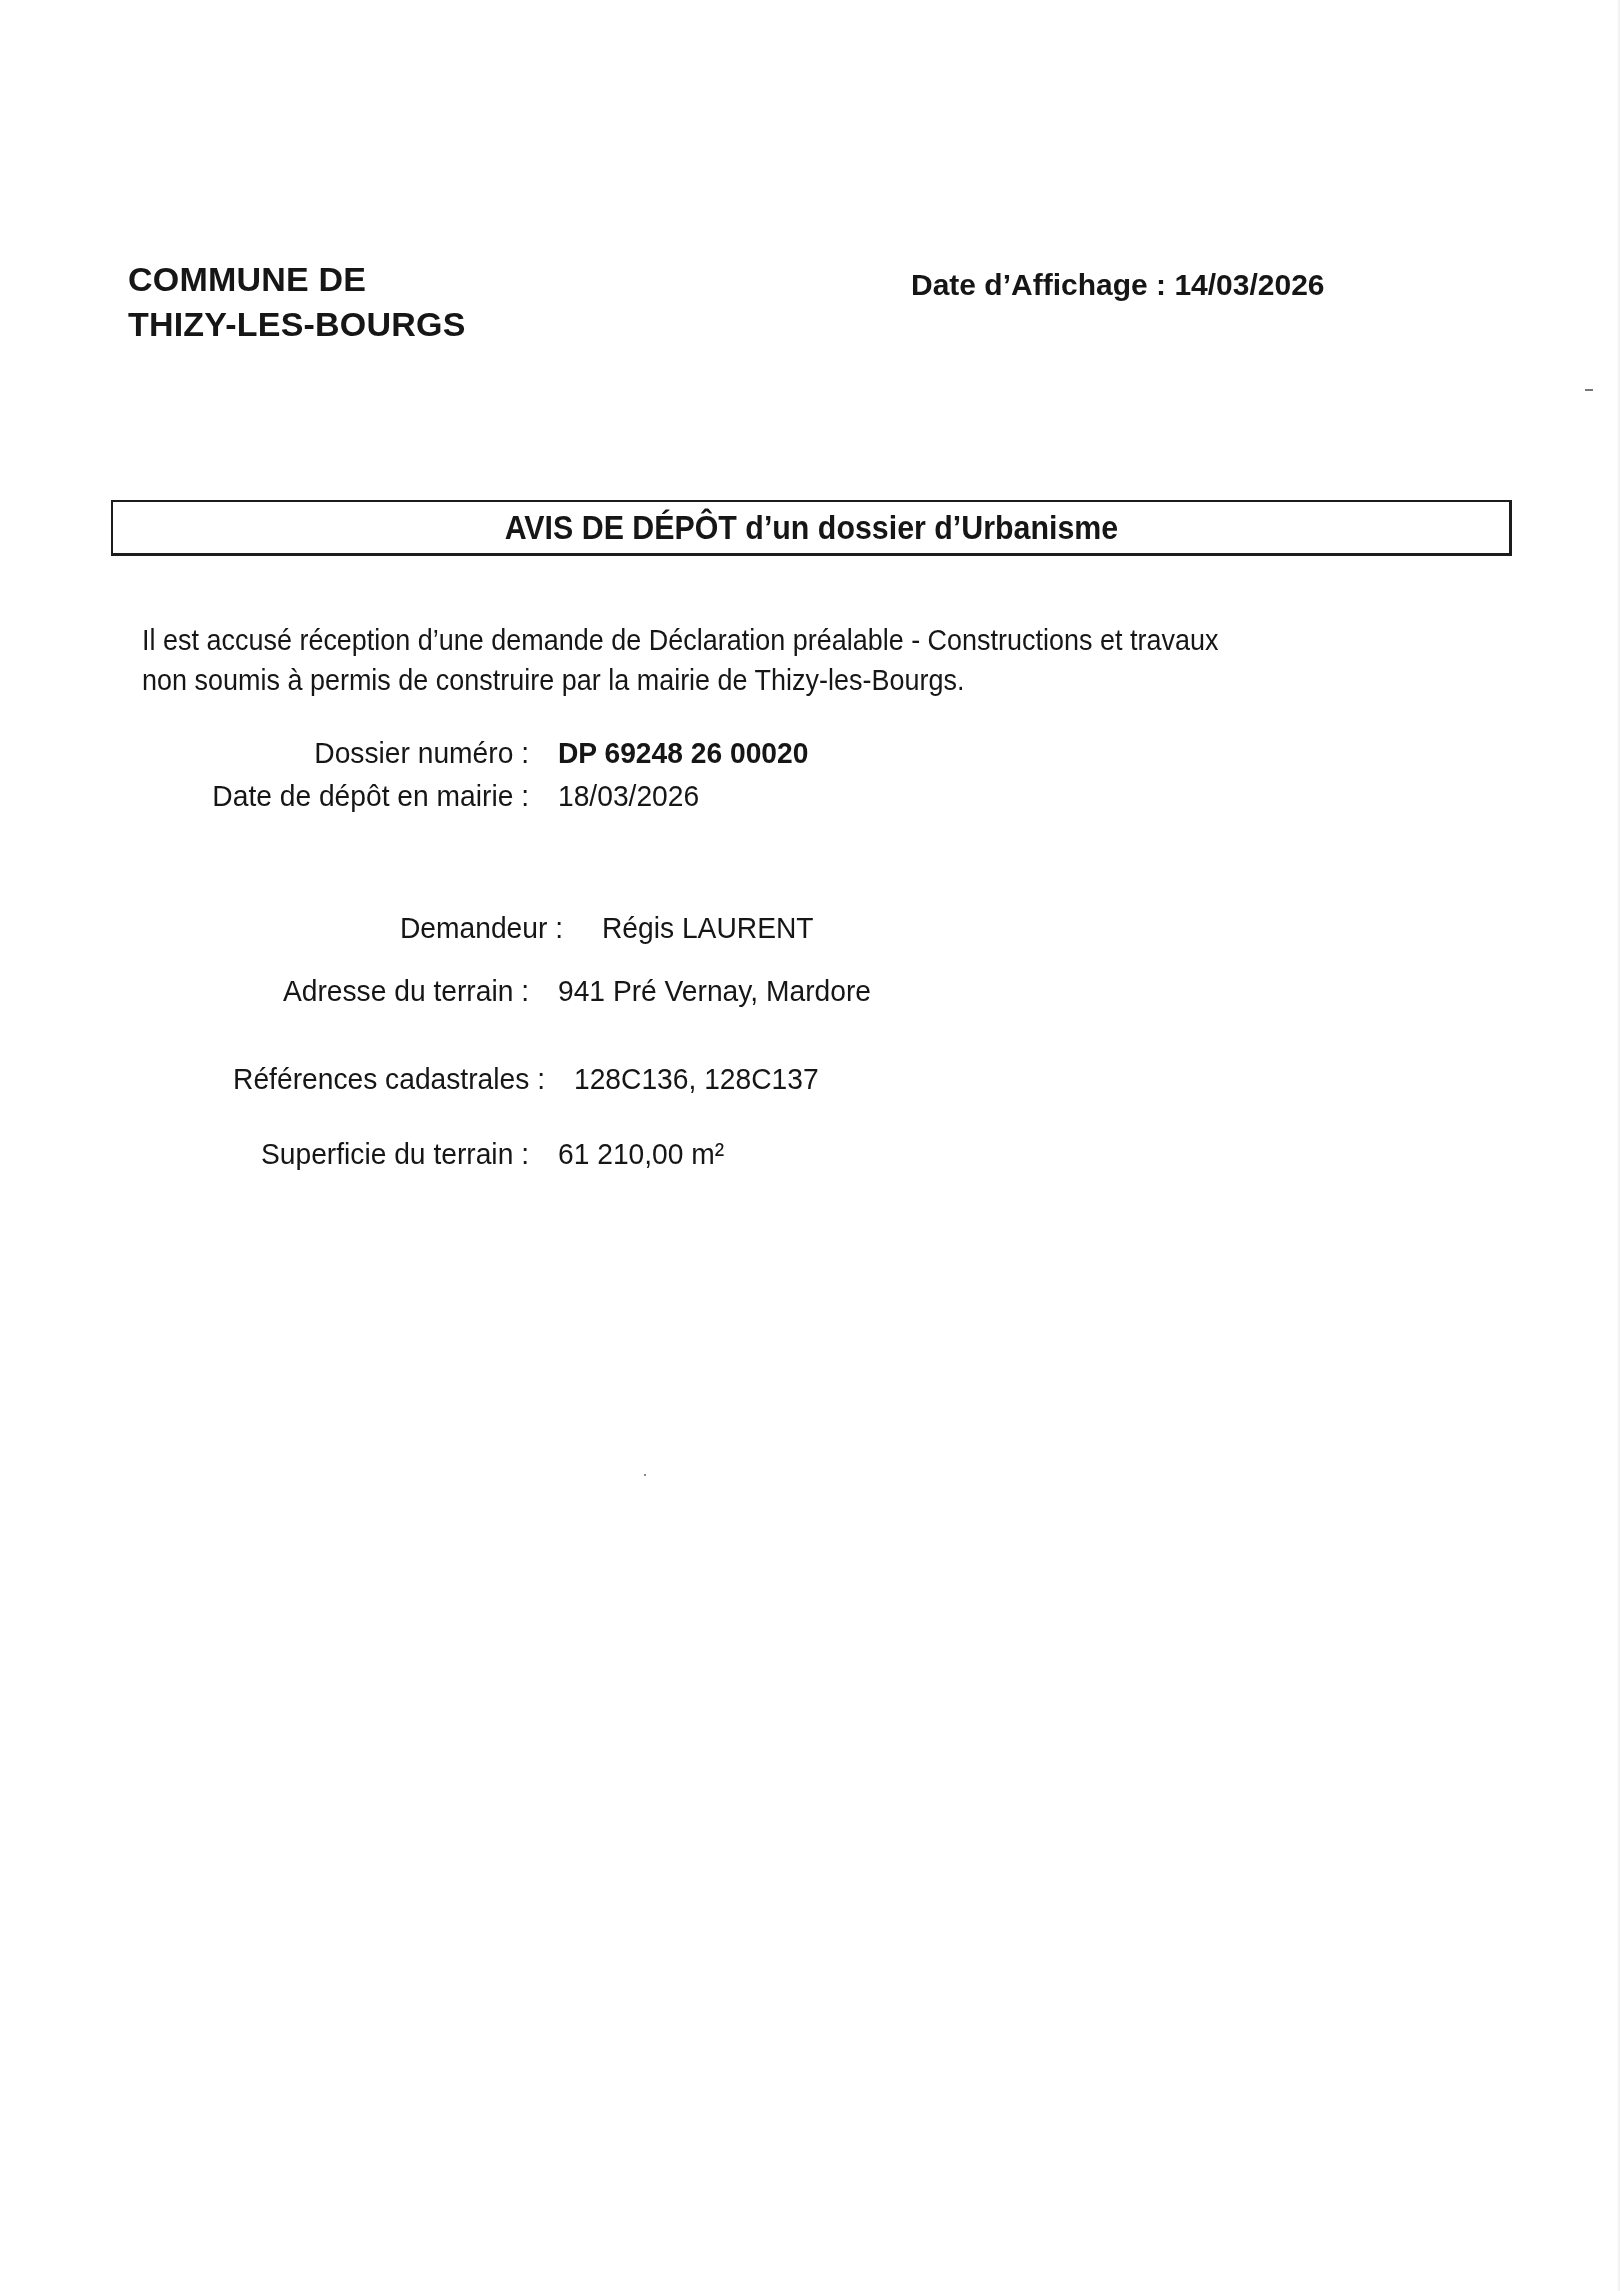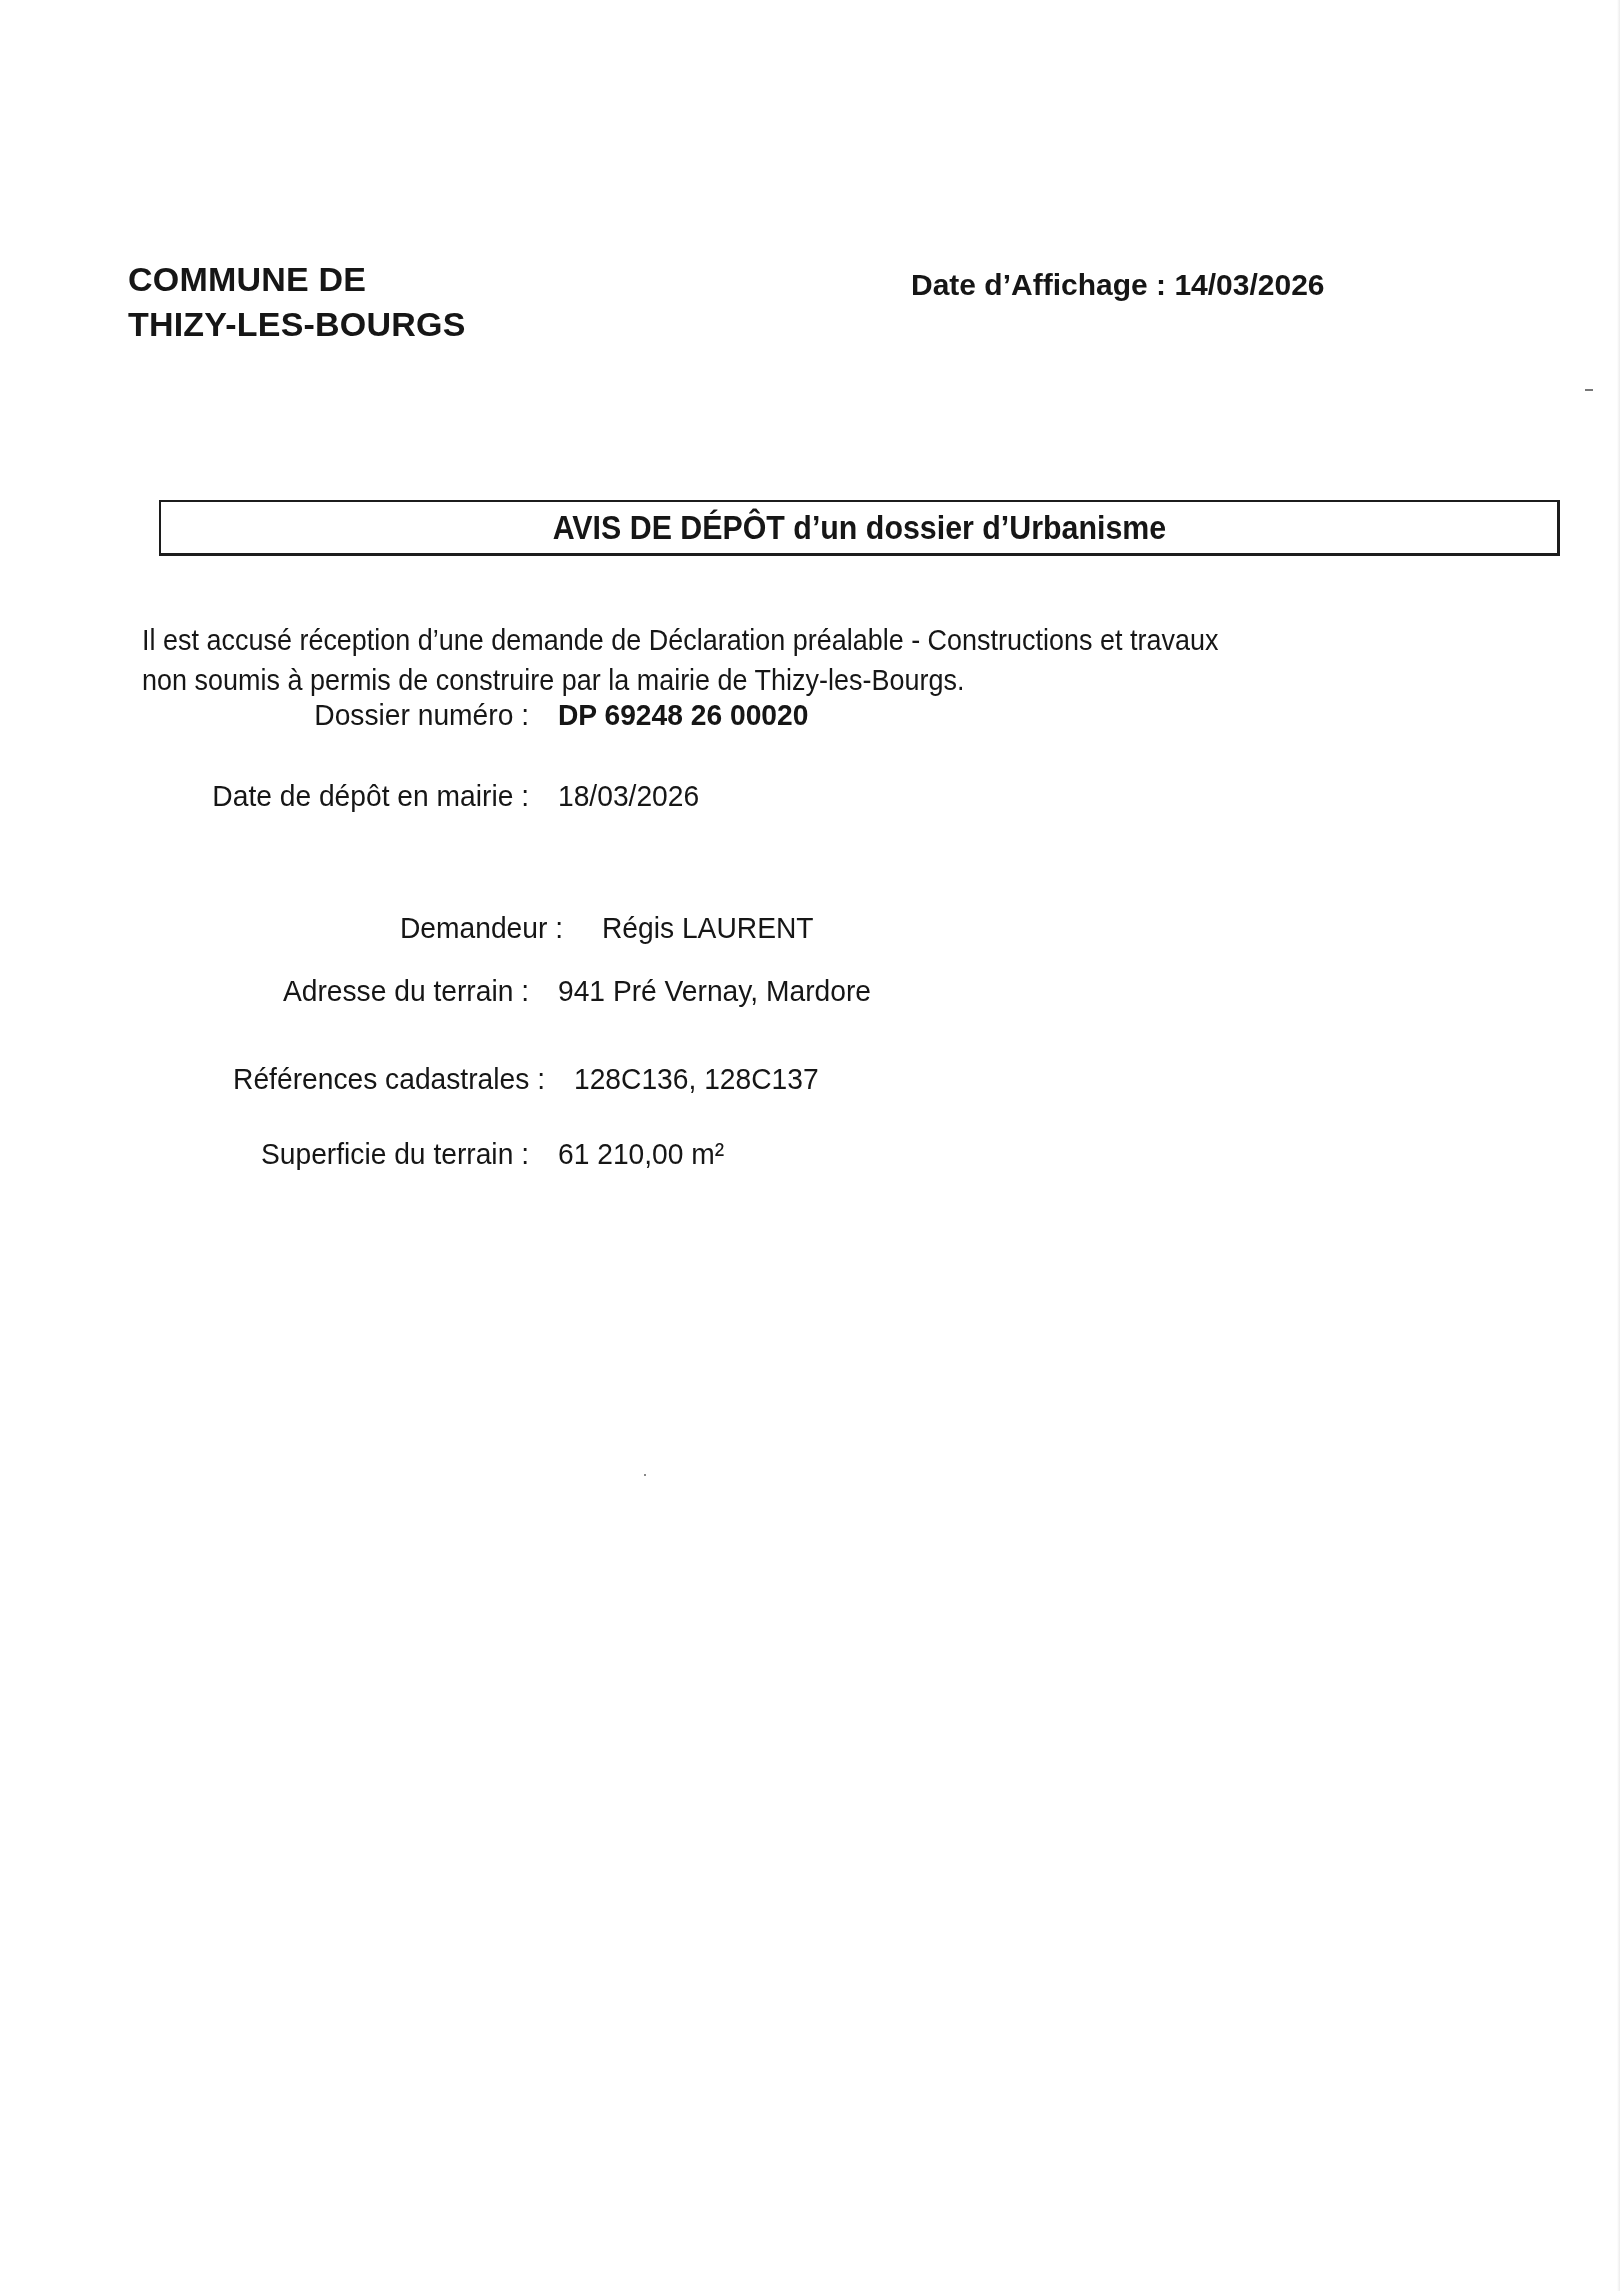--- a/index.html
+++ b/index.html
@@ -53,21 +53,20 @@
       top: 500px;
       width: 1396px;
       height: 51px;
       border: 2px solid #1c1c1c;
       border-right-width: 3.9px;
       border-bottom-width: 3.9px;
       box-sizing: content-box;
       display: flex;
       align-items: center;
       justify-content: center;
-      margin-left: 48px;
     }
     .title-text {
       font-size: 33px;
       font-weight: bold;
       transform: scaleX(0.92);
       letter-spacing: 0px;
     }
     .intro {
       position: absolute;
       left: 142px;
@@ -144,21 +143,21 @@
 
   <div class="title-box">
     <div class="title-text">AVIS DE DÉPÔT d’un dossier d’Urbanisme</div>
   </div>
 
   <div class="intro">
     <div>Il est accusé réception d’une demande de Déclaration préalable - Constructions et travaux</div>
     <div>non soumis à permis de construire par la mairie de Thizy-les-Bourgs.</div>
   </div>
 
-  <div class="row-wrap" style="top:695px;">
+  <div class="row-wrap" style="top:733px;">
     <div class="label-col">
       <span class="field-label">Dossier numéro :</span>
     </div>
     <div class="value-col value-bold">DP 69248 26 00020</div>
   </div>
 
   <div class="row-wrap" style="top:776px;">
     <div class="label-col">
       <span class="field-label">Date de dépôt en mairie :</span>
     </div>

